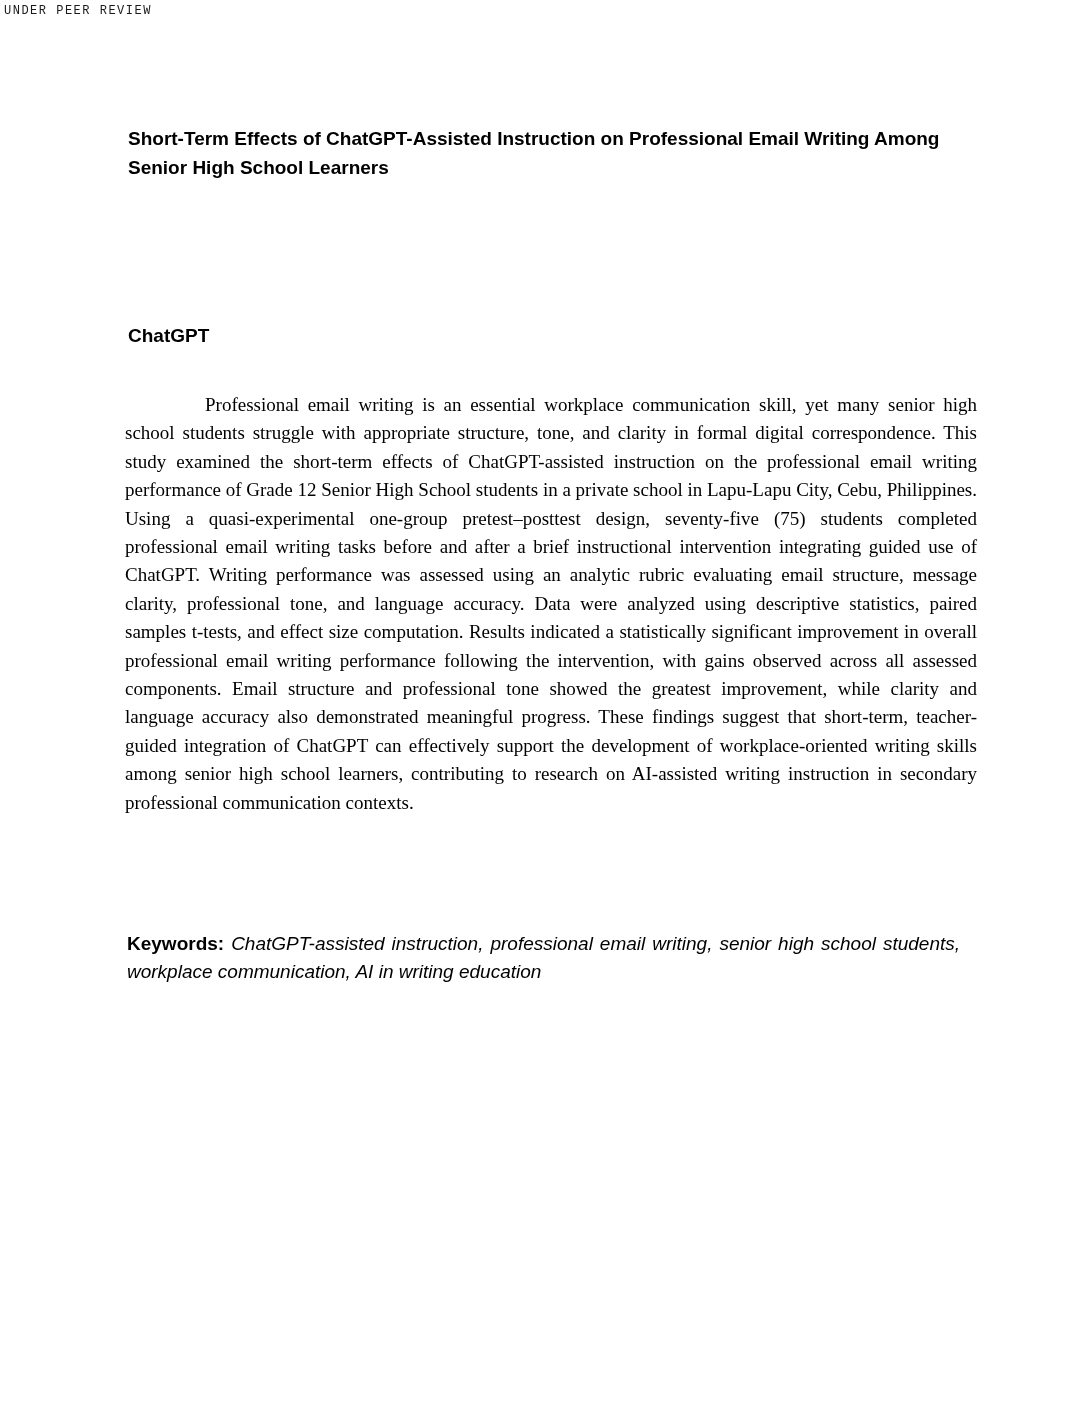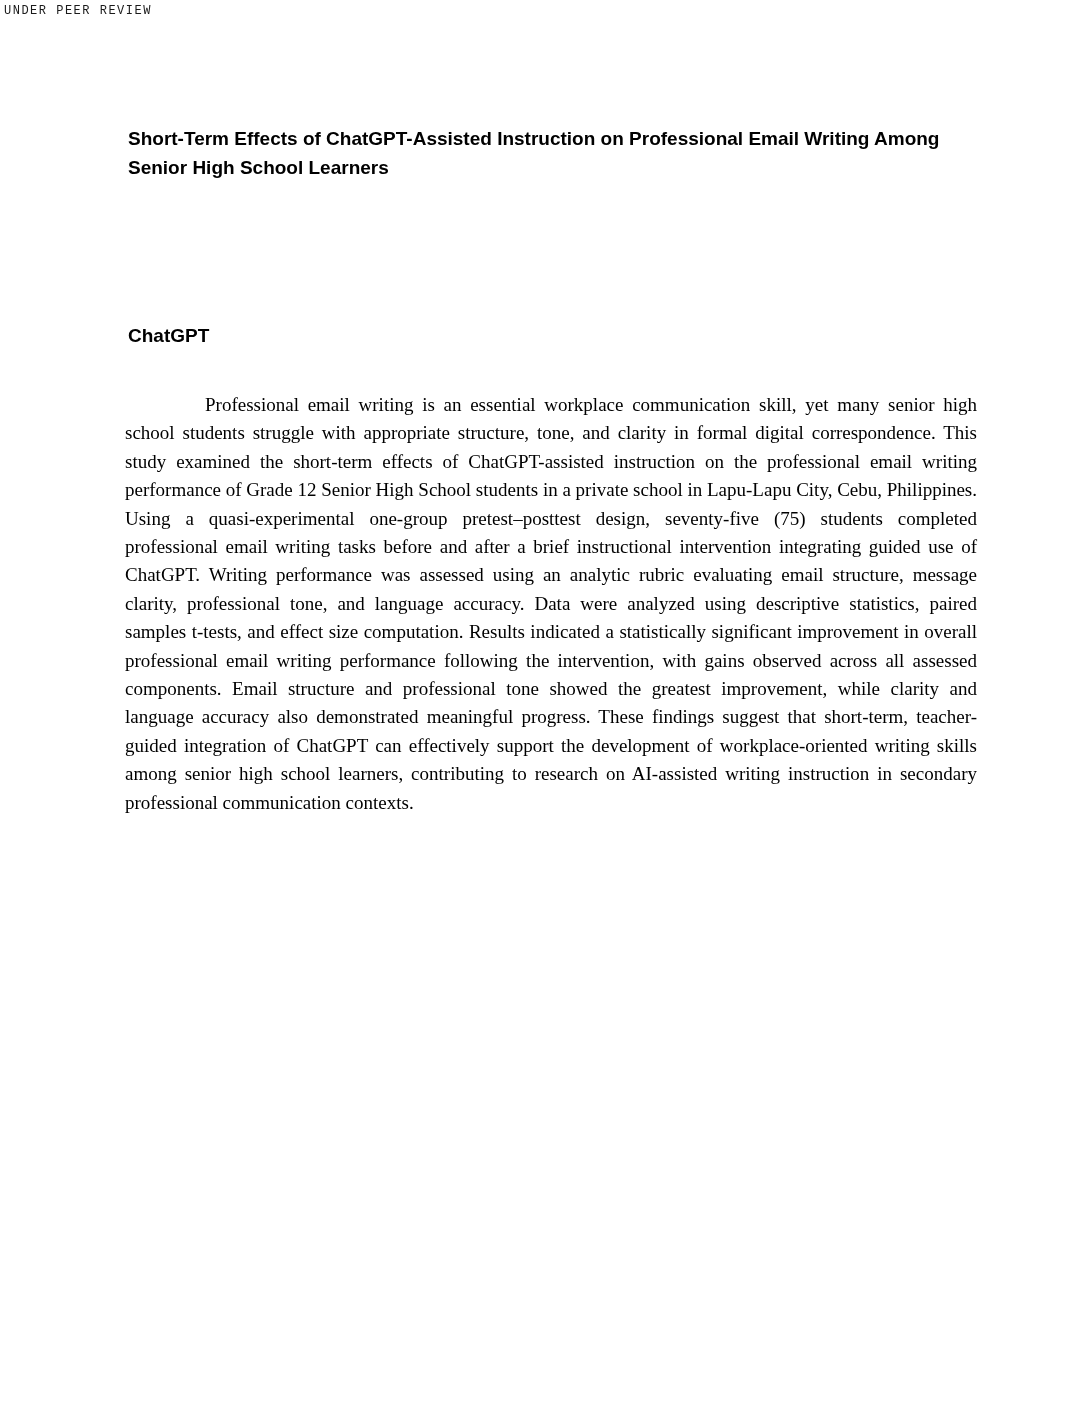--- a/index.html
+++ b/index.html
@@ -85,14 +85,18 @@
 <div class="page">
 
   <div class="watermark">UNDER PEER REVIEW</div>
 
   <h1 class="paper-title"><span class="title-inner">Short-Term Effects of ChatGPT-Assisted Instruction on Professional Email Writing Among Senior High School Learners</span></h1>
 
   <h2 class="abstract-heading">ChatGPT</h2>
 
   <p class="abstract-body">Professional email writing is an essential workplace communication skill, yet many senior high school students struggle with appropriate structure, tone, and clarity in formal digital correspondence. This study examined the short-term effects of ChatGPT-assisted instruction on the professional email writing performance of Grade 12 Senior High School students in a private school in Lapu-Lapu City, Cebu, Philippines. Using a quasi-experimental one-group pretest–posttest design, seventy-five (75) students completed professional email writing tasks before and after a brief instructional intervention integrating guided use of ChatGPT. Writing performance was assessed using an analytic rubric evaluating email structure, message clarity, professional tone, and language accuracy. Data were analyzed using descriptive statistics, paired samples t-tests, and effect size computation. Results indicated a statistically significant improvement in overall professional email writing performance following the intervention, with gains observed across all assessed components. Email structure and professional tone showed the greatest improvement, while clarity and language accuracy also demonstrated meaningful progress. These findings suggest that short-term, teacher-guided integration of ChatGPT can effectively support the development of workplace-oriented writing skills among senior high school learners, contributing to research on AI-assisted writing instruction in secondary professional communication contexts.</p>
 
+  <p class="keywords">
+    <span class="keywords-label">Keywords:</span>
+    <span class="keywords-text">ChatGPT-assisted instruction, professional email writing, senior high school students, workplace communication, AI in writing education</span>
+  </p>
 
 </div>
 
 </body></html>

